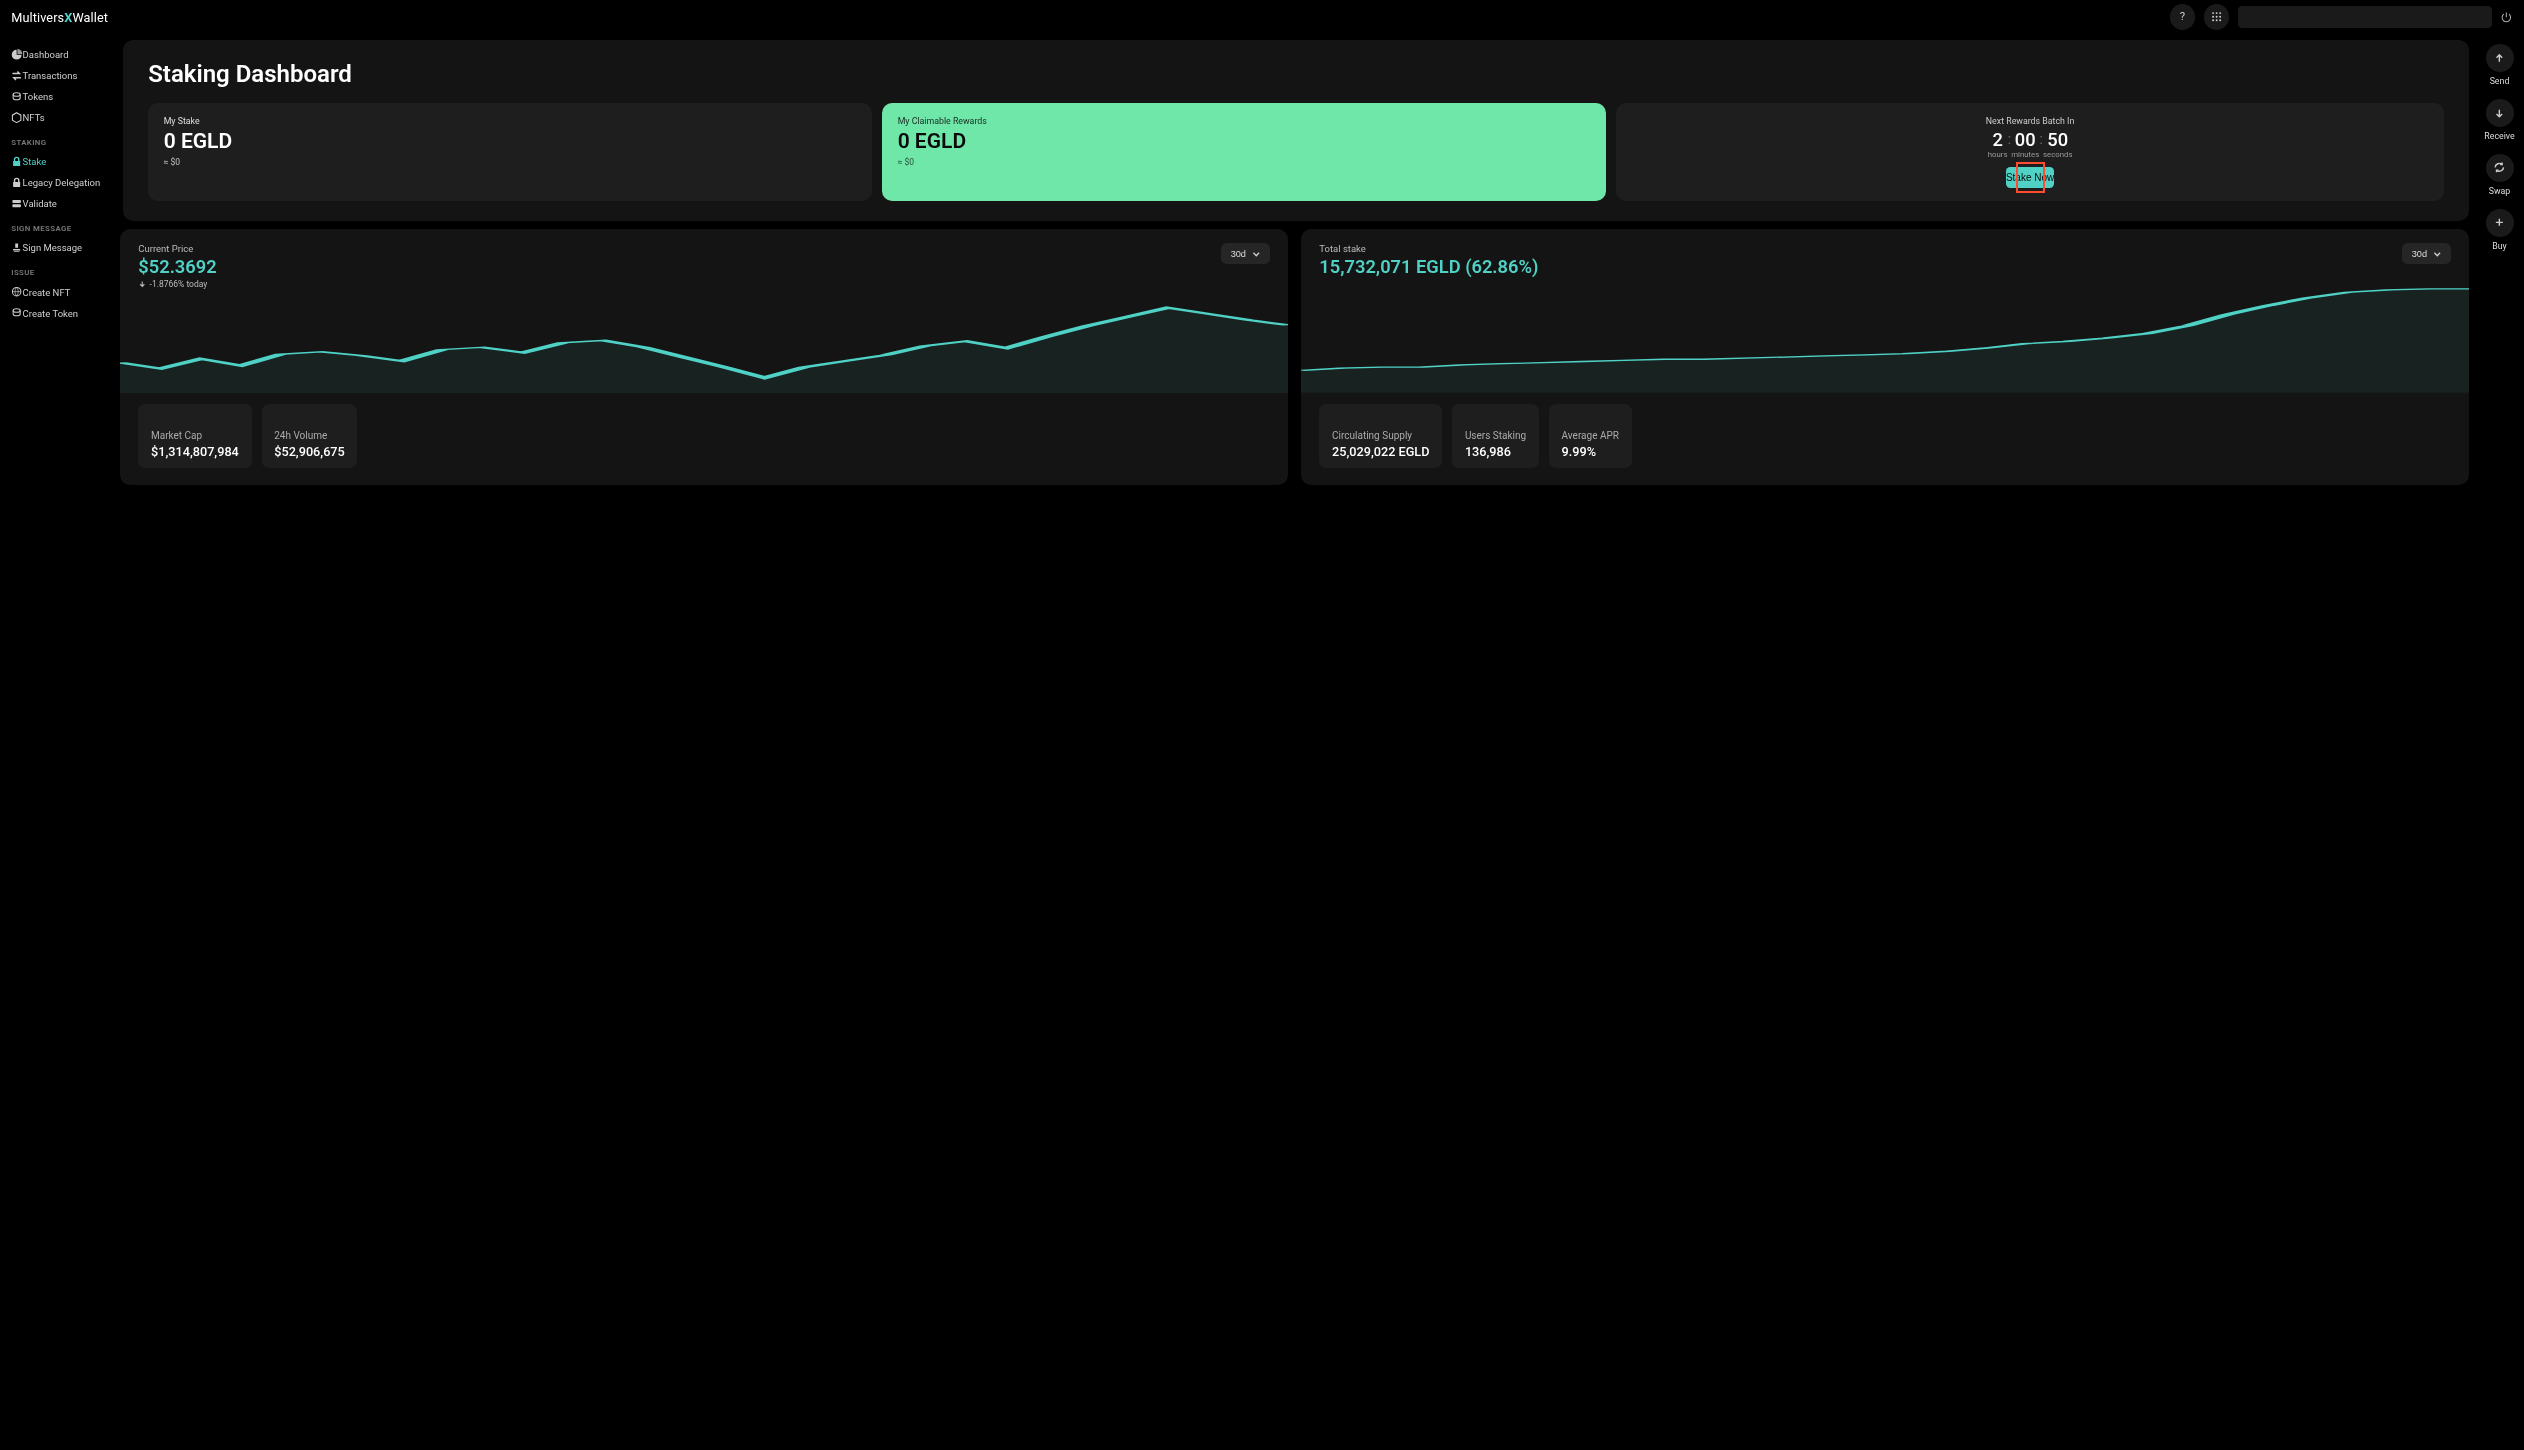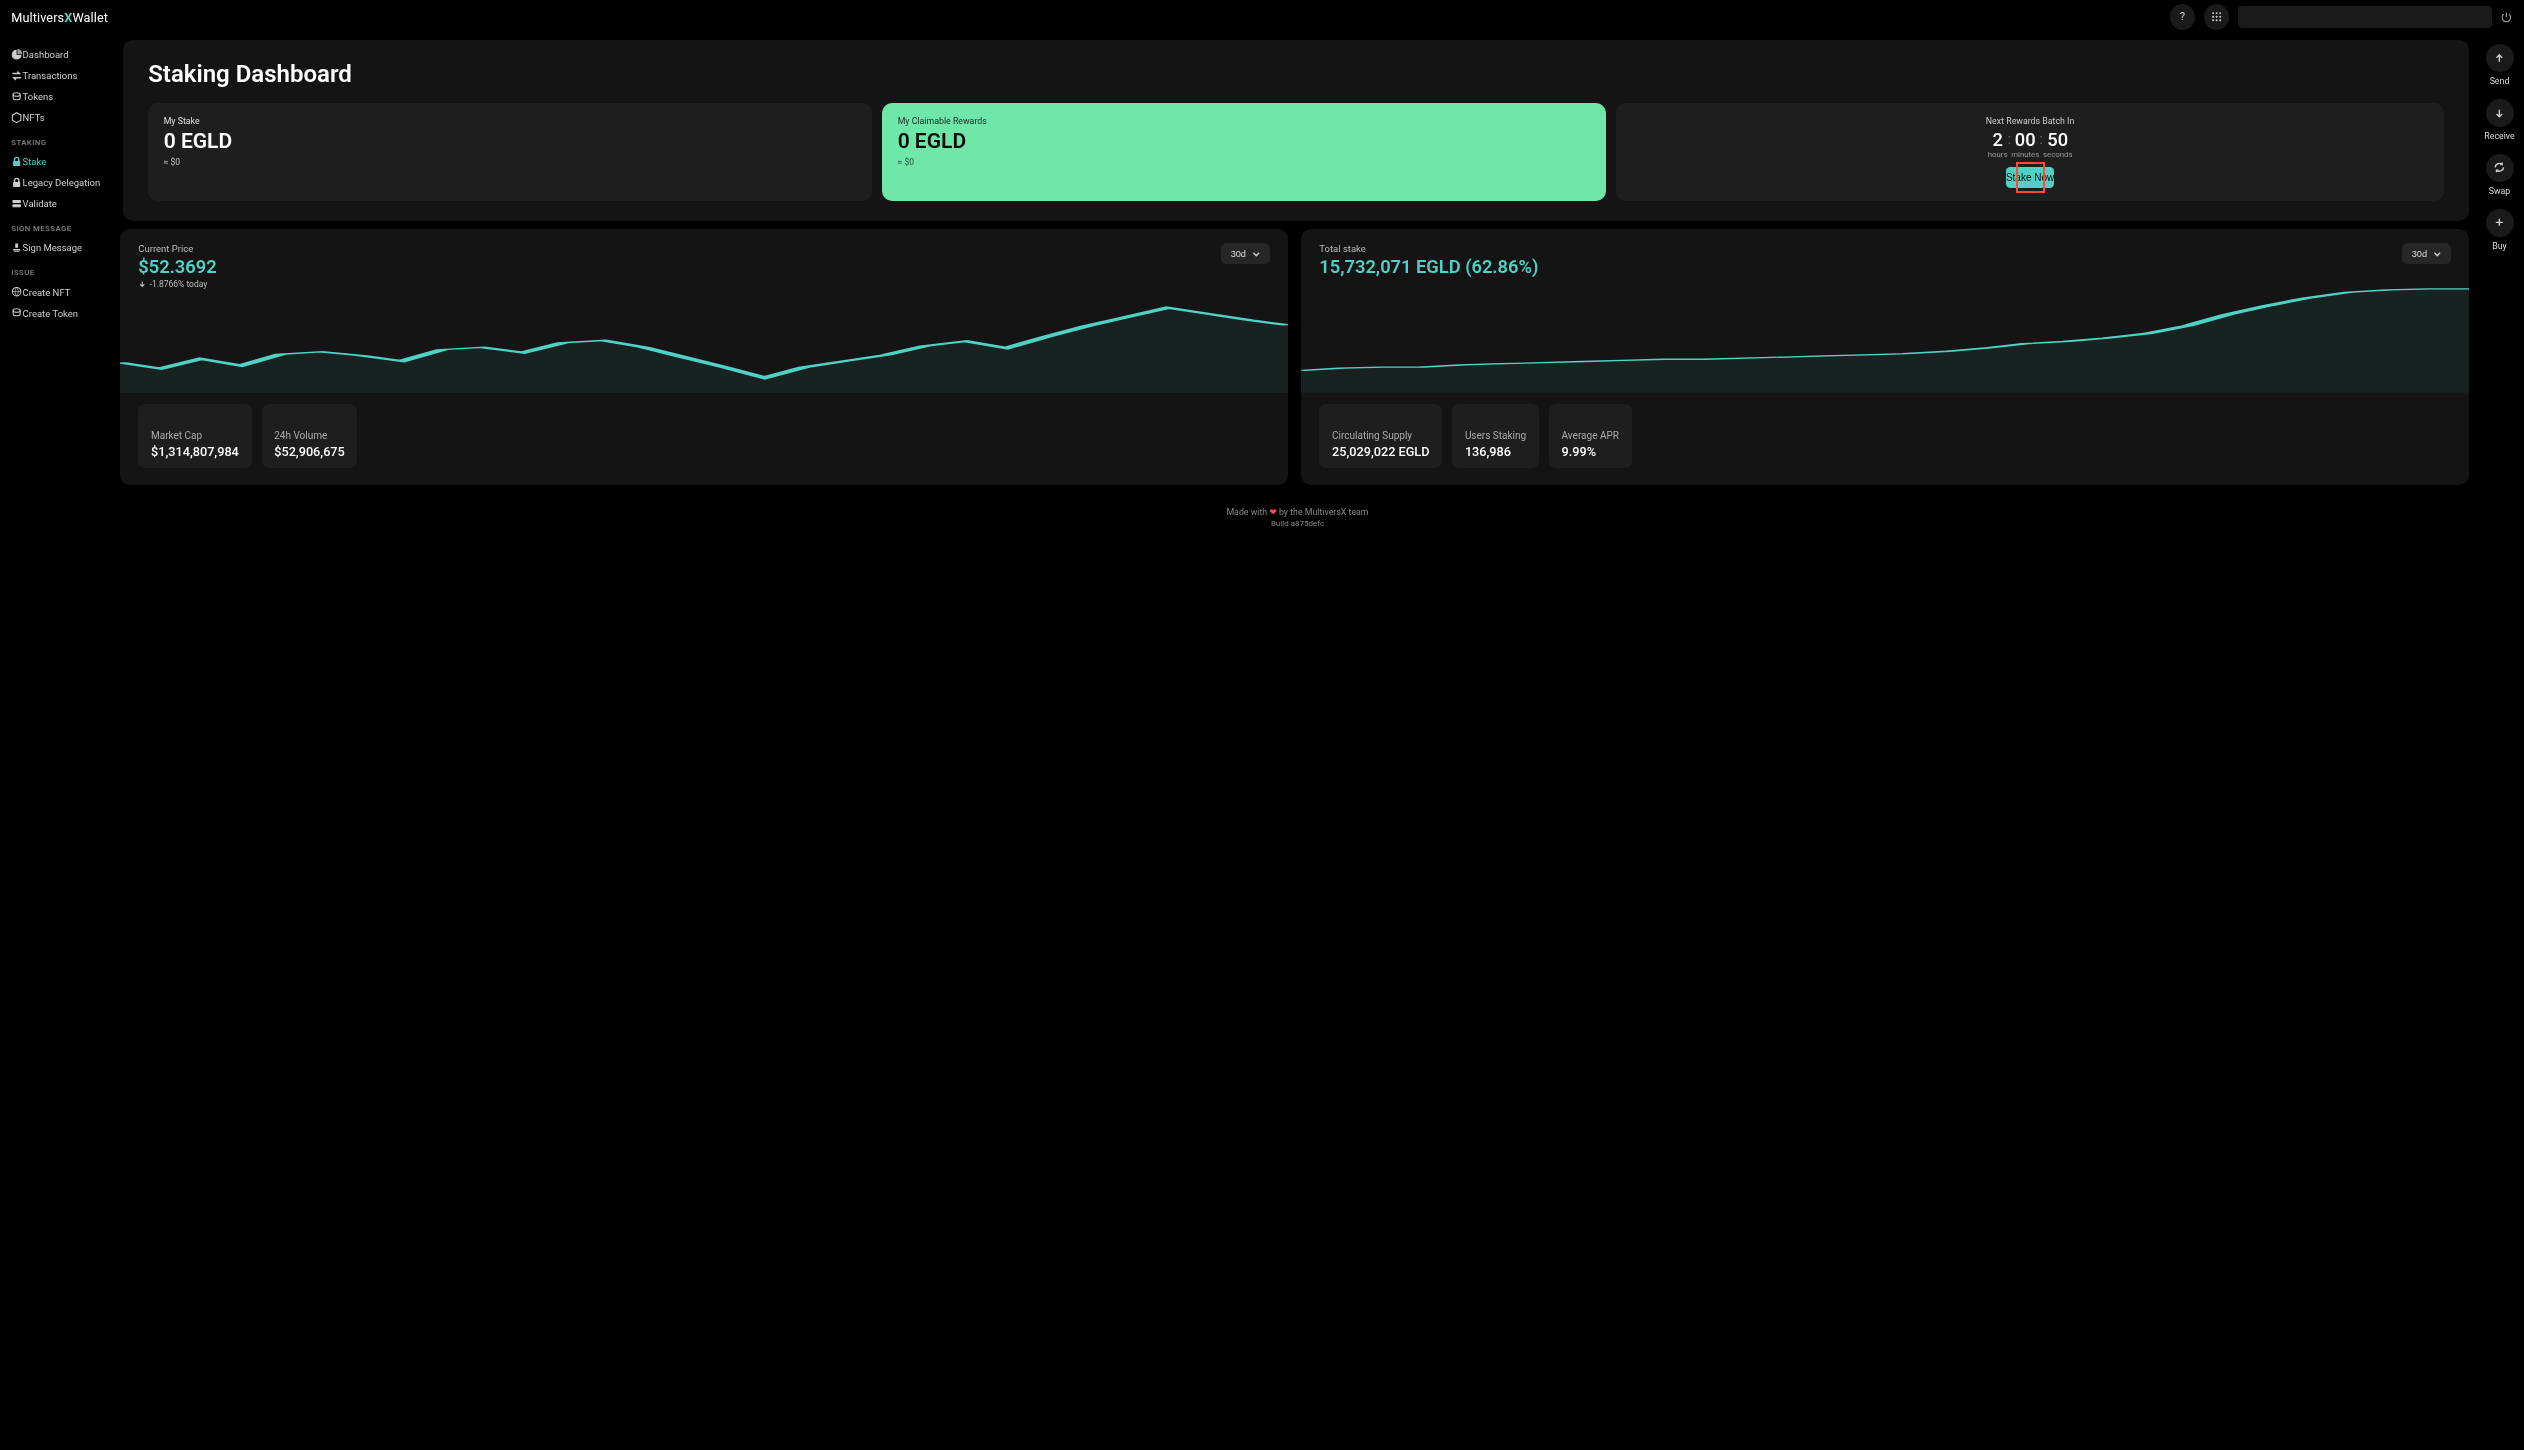--- a/index.html
+++ b/index.html
@@ -287,28 +287,20 @@
             <div class="stat-v">136,986</div>
           </div>
           <div class="stat">
             <div class="stat-l">Average APR</div>
             <div class="stat-v">9.99%</div>
           </div>
         </div>
       </div>
     </div>
 
-    <div class="footer">
-      <div>
-        <span>Made with</span>
-        <span class="heart">❤</span>
-        <span>by the MultiversX team</span>
-      </div>
-      <div class="build">Build a875defc</div>
-    </div>
   </div>
 
   <div class="rightbar">
     <div class="rb-item">
       <div class="rb-circle">
           <svg width="12.7" height="12.7" viewBox="0 0 18 18">
             <path fill="none" stroke="#ccc" stroke-width="2" d="M9 14V4M5 8l4-4 4 4"></path>
           </svg>
         </div>
       <div class="rb-label">Send</div>

